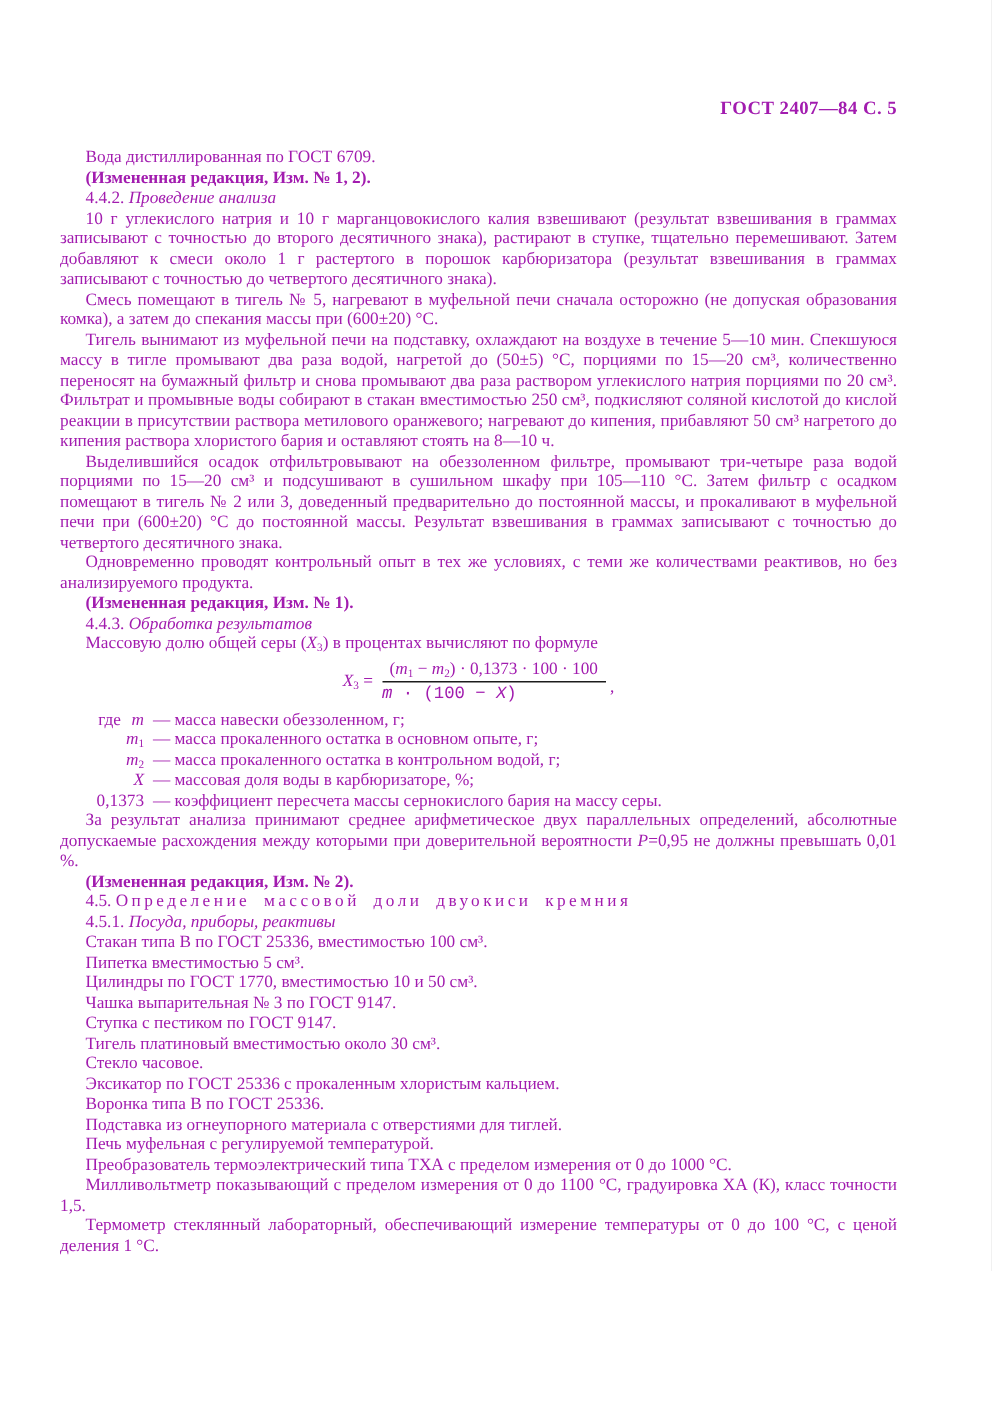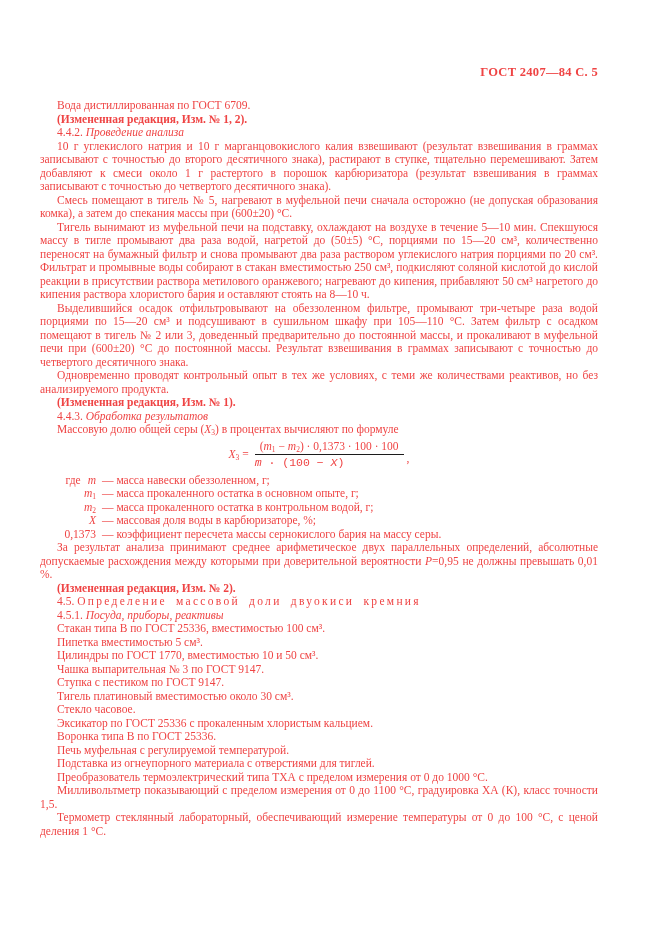--- a/index.html
+++ b/index.html
@@ -1,21 +1,21 @@
 <!DOCTYPE html>
 <html><head>
 <meta charset="utf-8">
 <style>
   html,body{margin:0;padding:0;background:#e8e8e8;}
   .page{
     position:relative;
     width:661px;height:936px;
     background:#ffffff;
     font-family:"Liberation Serif","DejaVu Serif",serif;
-    color:#ef4444;
+    color:#a21caf;
     overflow:hidden;
     margin:0 auto;
   }
   .header{
     position:absolute;top:65px;right:63px;
     font-size:12.5px;font-weight:700;letter-spacing:.3px;
     white-space:nowrap;
   }
   .content{
     position:absolute;left:40px;top:99px;width:558px;
@@ -116,20 +116,20 @@
 
     <p>Стакан типа В по ГОСТ 25336, вместимостью 100 см³.</p>
     <p>Пипетка вместимостью 5 см³.</p>
     <p>Цилиндры по ГОСТ 1770, вместимостью 10 и 50 см³.</p>
     <p>Чашка выпарительная № 3 по ГОСТ 9147.</p>
     <p>Ступка с пестиком по ГОСТ 9147.</p>
     <p>Тигель платиновый вместимостью около 30 см³.</p>
     <p>Стекло часовое.</p>
     <p>Эксикатор по ГОСТ 25336 с прокаленным хлористым кальцием.</p>
     <p>Воронка типа В по ГОСТ 25336.</p>
+    <p>Подставка из огнеупорного материала с отверстиями для тиглей.</p>
     <p>Печь муфельная с регулируемой температурой.</p>
-    <p>Подставка из огнеупорного материала с отверстиями для тиглей.</p>
     <p>Преобразователь термоэлектрический типа ТХА с пределом измерения от 0 до 1000 °С.</p>
     <p>Милливольтметр показывающий с пределом измерения от 0 до 1100 °С, градуировка ХА (К), класс точности 1,5.</p>
     <p>Термометр стеклянный лабораторный, обеспечивающий измерение температуры от 0 до 100 °С, с ценой деления 1 °С.</p>
 
   </div>
 </div>
 
 </body></html>

